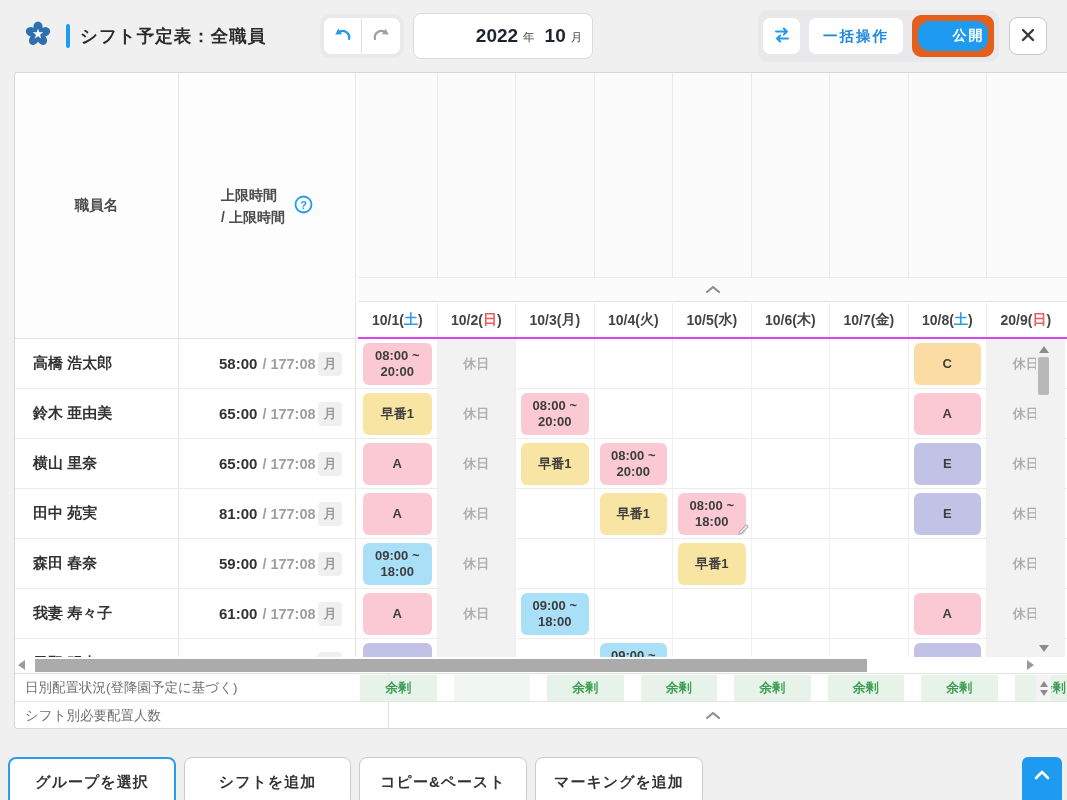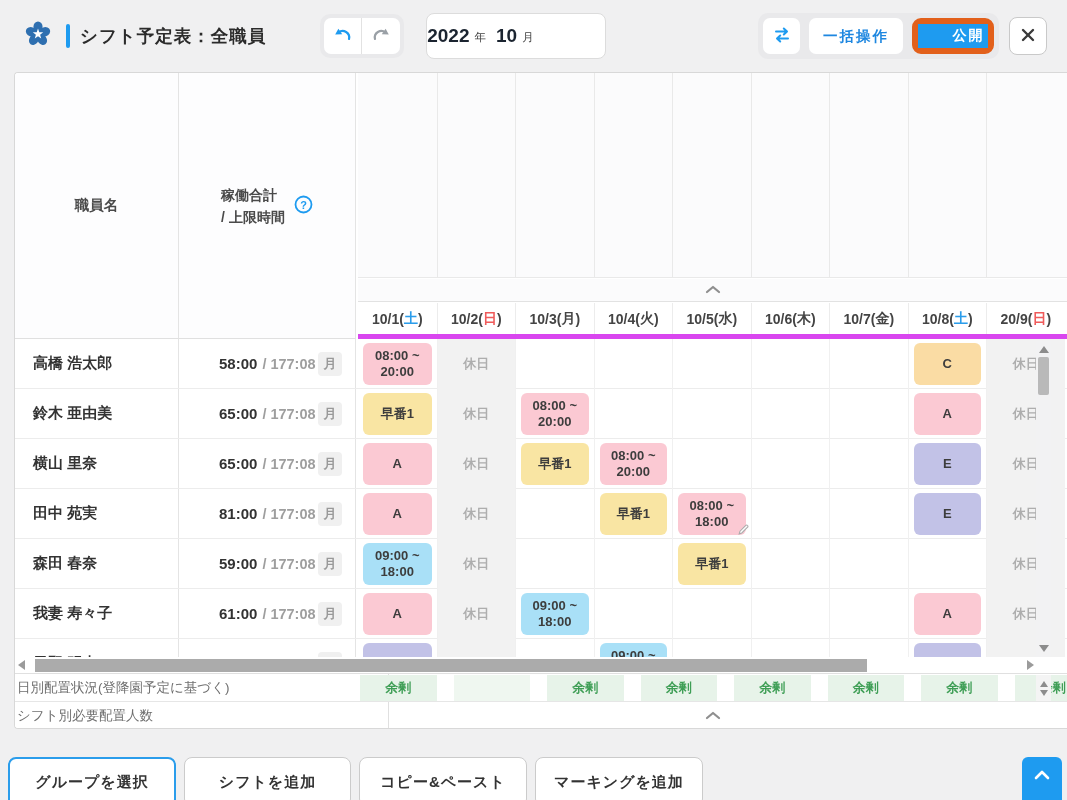--- a/index.html
+++ b/index.html
@@ -8,40 +8,40 @@
 
   
   .app-header { position:absolute; left:0; top:0; width:1067px; height:72px; display:flex; align-items:center; padding:0 20px 0 22px; }
   .brand { display:flex; align-items:center; }
   .accent-bar { width:4px; height:24px; background:#1E9BF0; border-radius:2px; margin:0 10px 0 12px; }
   .app-title { font-size:17.5px; font-weight:bold; color:#2B2B2B; letter-spacing:1px; }
   .history-group { margin-left:54px; background:#E9E9EB; border-radius:10px; padding:4px; display:flex; }
   .hist-btn { width:38px; height:36px; background:#fff; border:none; display:flex; align-items:center; justify-content:center; cursor:pointer; }
   .hist-btn.undo { border-radius:7px 0 0 7px; border-right:1px solid #E2E2E2; }
   .hist-btn.redo { border-radius:0 7px 7px 0; }
-  .date-box { margin-left:22px; width:180px; height:46px; background:#fff; border:1px solid #DCDCDC; border-radius:8px; display:flex; align-items:center; justify-content:flex-start; cursor:pointer; }
+  .date-box { margin-left:9px; width:180px; height:46px; background:#fff; border:1px solid #DCDCDC; border-radius:8px; display:flex; align-items:center; justify-content:flex-end; cursor:pointer; }
   .date-num { font-size:19px; font-weight:bold; color:#1B2430; }
   .date-unit { font-size:11.5px; color:#444; margin:3px 10px 0 5px; }
   .right-group { margin-left:auto; background:#E9E9EB; border-radius:10px; padding:5px; display:flex; align-items:center; }
   .swap-btn { width:37px; height:36px; background:#fff; border:none; border-radius:7px; display:flex; align-items:center; justify-content:center; cursor:pointer; }
   .bulk-btn { margin-left:9px; height:36px; padding:0 14px; background:#fff; border:none; border-radius:7px; font-size:14.5px; font-weight:bold; color:#1E87E0; letter-spacing:2px; cursor:pointer; }
   .publish-frame { margin-left:9px; border:4px solid #E2601B; border-radius:9px; padding:2px; background:#E2601B; }
-  .publish-btn { width:70px; height:24px; background:#1E9BF0; color:#fff; border:none; border-radius:0; font-size:14px; font-weight:bold; letter-spacing:2px; cursor:pointer; display:block;padding-left:31px; }
+  .publish-btn { width:70px; height:30px; background:#1E9BF0; color:#fff; border:none; border-radius:12px; font-size:14px; font-weight:bold; letter-spacing:2px; cursor:pointer; display:block;padding-left:31px; }
   .close-btn { margin-left:10px; width:38px; height:38px; background:#fff; border:1px solid #C9C9C9; border-radius:8px; display:flex; align-items:center; justify-content:center; cursor:pointer; }
 
   
   .sheet { position:absolute; left:14px; top:72px; width:1053px; height:657px; background:#fff; border:1px solid #D8D8D8; border-right:none; border-radius:4px 0 0 4px; overflow:hidden; }
   .hdr-staff { position:absolute; left:0; top:0; width:164px; height:266px; border-right:1px solid #E4E4E4; border-bottom:1px solid #E0E0E0; background:#FDFDFE; display:flex; align-items:center; justify-content:center; font-size:14.5px; font-weight:bold; color:#4A4A4A; }
   .hdr-hours { position:absolute; left:164px; top:0; width:177px; height:266px; border-right:1px solid #E4E4E4; border-bottom:1px solid #E0E0E0; background:#FDFDFE; display:flex; align-items:center; justify-content:center; gap:9px; font-size:14px; font-weight:bold; color:#4A4A4A; }
   .hdr-hours .lines { line-height:22px; }
   .tall-cols { position:absolute; left:343px; top:0; width:710px; height:205px; display:grid; grid-template-columns:repeat(9,78.5px); background:#FBFBFC; border-bottom:1px solid #E9E9E9; }
   .tall-cols .tcell { border-left:1px solid #E9E9E9; }
   .tall-cols .tcell:first-child { border-left:none; }
   .collapse-top { position:absolute; left:343px; top:206px; width:710px; height:23px; background:#FBFBFC; border-bottom:1px solid #E2E2E2; display:flex; align-items:center; justify-content:center; cursor:pointer; }
-  .date-row { position:absolute; left:343px; top:230px; width:710px; height:36px; display:grid; grid-template-columns:repeat(9,78.5px); border-bottom:5px solid #d946ef;text-align:center; }
+  .date-row { position:absolute; left:343px; top:230px; width:710px; height:36px; display:grid; grid-template-columns:repeat(9,78.5px); border-bottom:2px solid #d946ef;text-align:center; }
   .date-cell { display:flex; align-items:center; justify-content:center; font-size:14px; font-weight:bold; color:#444; border-left:1px solid #ECECEC; cursor:pointer; }
   .date-cell:first-child { border-left:none; }
   .dow-sat { color:#2B9DEB; } .dow-sun { color:#EF5B5B; } .dow-wd { color:#444; }
 
   .body-rows { position:absolute; left:0; top:266px; width:1053px; height:318px; overflow:hidden;font-weight:bold; }
   .srow { position:relative; height:50px; border-bottom:1px solid #ECECEC; }
   .cell-name { position:absolute; left:0; top:0; width:164px; height:100%; display:flex; align-items:center; padding-left:18px; font-size:15px; color:#333; border-right:1px solid #E4E4E4; }
   .cell-hours { position:absolute; left:164px; top:0; width:177px; height:100%; display:flex; align-items:center; padding-left:40px; border-right:1px solid #E4E4E4; font-size:15px; color:#333; }
   .limit { color:#9E9E9E; margin-left:5px; font-size:14.5px; }
   .mon-badge { margin-left:auto; margin-right:13px; width:24px; height:24px; background:#F0F0F0; border-radius:4px; display:flex; align-items:center; justify-content:center; font-size:13px; color:#999; }
@@ -63,21 +63,21 @@
   .v-arrow { width:0; height:0; border-style:solid; cursor:pointer; }
   .v-arrow.up { margin-top:5px; border-width:0 5px 7px 5px; border-color:transparent transparent #8C8C8C transparent; }
   .v-arrow.down { margin-top:auto; margin-bottom:5px; border-width:7px 5px 0 5px; border-color:#8C8C8C transparent transparent transparent; }
   .v-thumb { margin-top:4px; width:11px; height:38px; background:#B9B9B9; border-radius:2px; cursor:grab; }
   .mini-vscroll { position:absolute; left:1021px; top:602px; width:15px; height:26px; background:#F4F4F4; display:flex; flex-direction:column; align-items:center; justify-content:center; gap:3px; }
   .mini-vscroll .v-arrow.up { margin:0; border-width:0 4px 6px 4px; }
   .mini-vscroll .v-arrow.down { margin:0; border-width:6px 4px 0 4px; }
 
   
   .daily-row { position:absolute; left:0; top:600px; width:1053px; height:28px; border-top:1px solid #E0E0E0; }
-  .daily-label, .shift-label { position:absolute; left:0; top:0; width:374px; height:100%; display:flex; align-items:center; padding-left:2px; font-size:13.5px; color:#6F6F6F; border-right:1px solid #E0E0E0; background:#fff; }
+  .daily-label, .shift-label { position:absolute; left:0; top:0; width:374px; height:100%; display:flex; align-items:center; padding-left:10px; font-size:13.5px; color:#6F6F6F; border-right:1px solid #E0E0E0; background:#fff; }
   .daily-cells { position:absolute; left:343px; top:1px; width:710px; height:26px; display:grid; grid-template-columns:repeat(9,78.5px); gap:15px; }
   .daily-cell { margin-left:2px; background:#EFF7F0; display:flex; align-items:center; justify-content:center; font-size:13px; font-weight:bold; color:#3E9E55; }
   .daily-cell.filled { background:#E7F3E9; }
   .shift-row { position:absolute; left:0; top:628px; width:1053px; height:29px; border-top:1px solid #E6E6E6; }
   .collapse-bottom { position:absolute; left:343px; top:0; width:710px; height:100%; display:flex; align-items:center; justify-content:center; cursor:pointer; }
 
   
   .footer-btn { position:absolute; top:757px; height:50px; background:#fff; border:1px solid #CBCBCB; border-radius:8px; font-size:15px; font-weight:bold; color:#333; cursor:pointer; letter-spacing:1px; }
   .footer-btn.active { border:2px solid #2B9DEB; }
   .fb1 { left:8px; width:168px; } .fb2 { left:184px; width:167px; } .fb3 { left:359px; width:168px; } .fb4 { left:535px; width:168px; }
@@ -159,21 +159,21 @@
           <line x1="13" y1="3" x2="3" y2="13"></line>
         </svg>
     </span>
   </button>
 </div>
 
 <div class="sheet">
   <div class="hdr-staff">職員名</div>
   <div class="hdr-hours">
     <span class="lines">
-      <span>稼働合計</span><br>
+      <span>上限時間</span><br>
       <span>/ 上限時間</span>
     </span>
     <span>
       <svg width="19" height="19" viewBox="0 0 19 19">
           <circle cx="9.5" cy="9.5" r="8" fill="none" stroke="#1E9BF0" stroke-width="1.8"></circle>
           <text x="9.5" y="13.5" text-anchor="middle" font-size="11" font-weight="bold" fill="#1E9BF0" font-family="Liberation Sans, sans-serif">?</text>
         </svg>
     </span>
   </div>
   <div class="tall-cols" id="tallCols">

